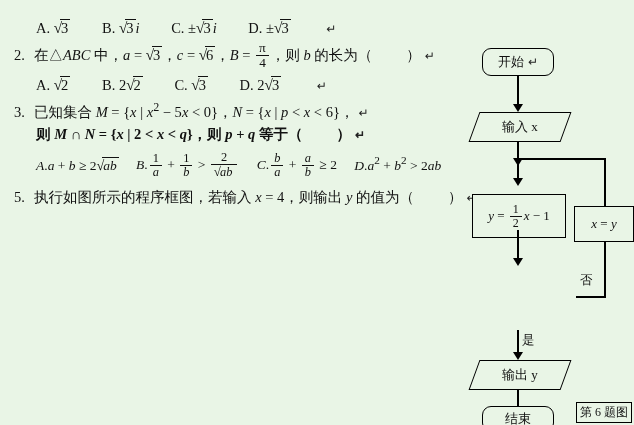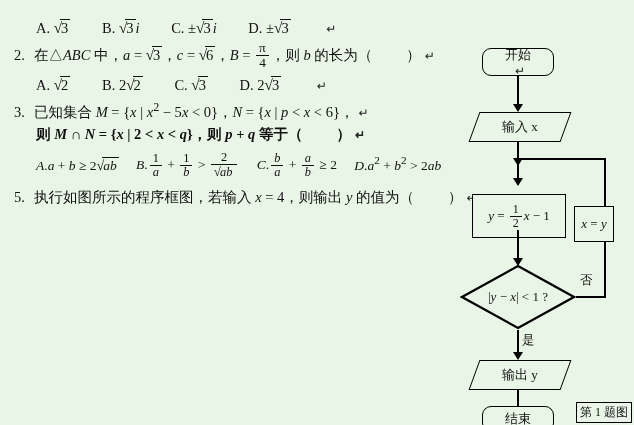--- a/index.html
+++ b/index.html
@@ -119,21 +119,20 @@
     border: 1.6px solid #000;
     background: #e9f5e6;
     display: flex;
     align-items: center;
     justify-content: center;
     font-size: 13px;
     white-space: nowrap;
   }
   .rounded {
     border-radius: 9px;
-    flex-direction: column;
   }
   .para {
     transform: skewX(-20deg);
   }
   .para > span {
     transform: skewX(20deg);
     display: inline-block;
   }
   .diamond-wrap {
     position: absolute;
@@ -249,48 +248,40 @@
     </div>
     <div class="line vline" style="left:65px; top:142px; height:40px;"></div>
     <div class="arrow-d" style="left:61px; top:178px;"></div>
 
     <div class="node" style="left:20px; top:194px; width:94px; height:44px;">
       <span><i class="v">y</i> = <span class="frac"><span class="num">1</span><span class="den">2</span></span><i class="v">x</i> − 1</span>
     </div>
     <div class="line vline" style="left:65px; top:230px; height:34px;"></div>
     <div class="arrow-d" style="left:61px; top:258px;"></div>
 
-    <div class="diamond-wrap" style="left:8px; top:264px; width:116px; height:66px;">
-      <svg class="diamond" viewBox="0 0 116 66" preserveAspectRatio="none">
-        <polygon points="58,2 114,33 58,64 2,33" fill="#e9f5e6" stroke="#000" stroke-width="2.2"></polygon>
-      </svg>
-      <div class="diamond-label">
-        <span>|<i class="v">y</i> − <i class="v">x</i>| &lt; 1 ?</span>
-      </div>
-    </div>
 
     <div class="line vline" style="left:65px; top:330px; height:28px;"></div>
     <div class="arrow-d" style="left:61px; top:352px;"></div>
     <div class="flab" style="left:70px; top:332px;">是</div>
 
     <div class="node para" style="left:22px; top:360px; width:92px; height:30px;">
       <span>输出 y</span>
     </div>
     <div class="line vline" style="left:65px; top:390px; height:16px;"></div>
 
     <div class="node rounded" style="left:30px; top:406px; width:72px; height:26px;">
       <span>结束</span>
     </div>
 
     <div class="line hline" style="left:124px; top:296px; width:30px;"></div>
     <div class="line vline" style="left:152px; top:242px; height:56px;"></div>
     <div class="flab" style="left:128px; top:272px;">否</div>
 
-    <div class="node" style="left:122px; top:206px; width:40px; height:36px;">
+    <div class="node" style="left:122px; top:206px; width:60px; height:36px;">
       <span><i class="v">x</i> = <i class="v">y</i></span>
     </div>
     <div class="line vline" style="left:152px; top:158px; height:48px;"></div>
     <div class="line hline" style="left:66px; top:158px; width:88px;"></div>
     <div class="arrow-d" style="left:61px; top:158px;"></div>
   </div>
 
-  <div class="caption">第 1 题图</div>
+  <div class="caption">第 6 题图</div>
 </div>
 
 </body></html>

